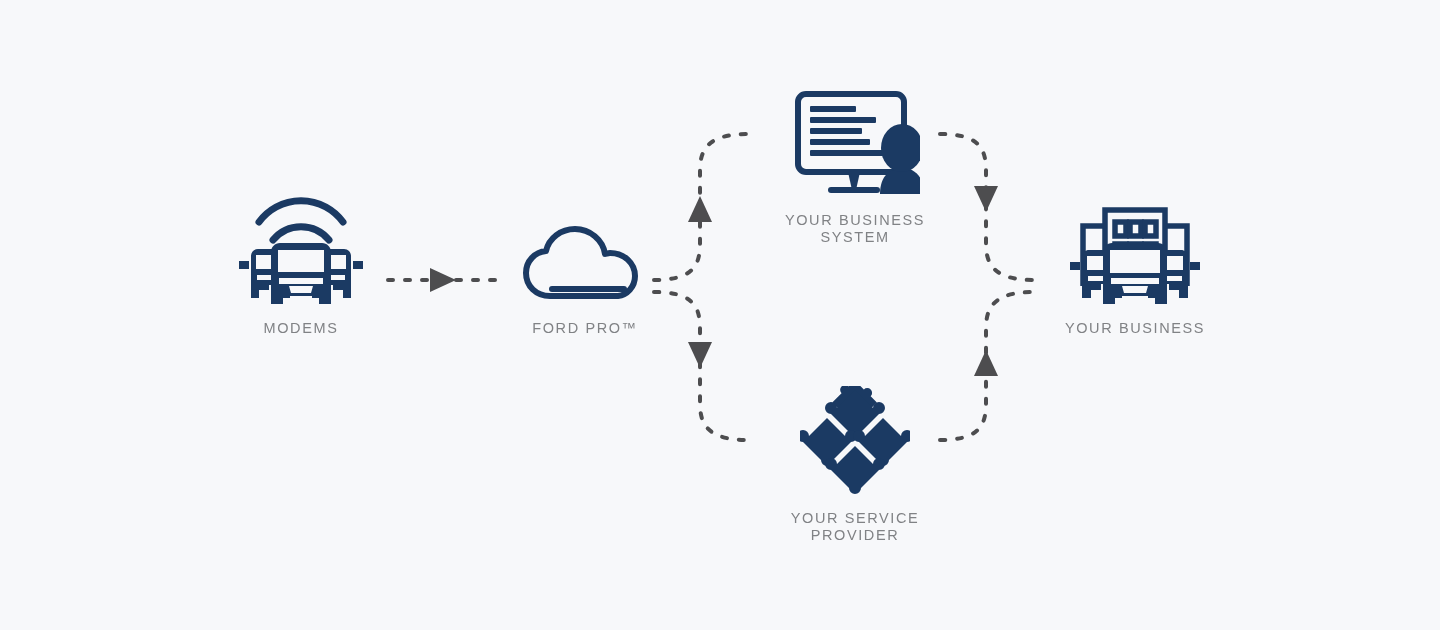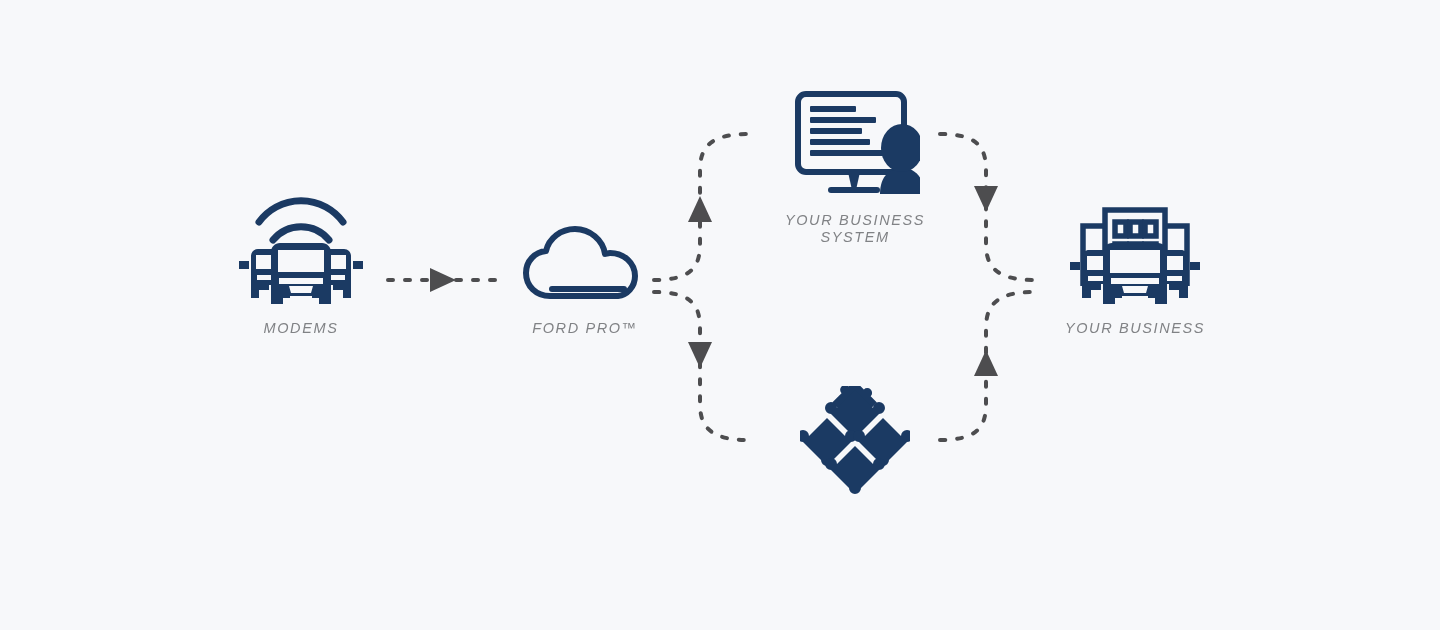--- a/index.html
+++ b/index.html
@@ -17,21 +17,20 @@
     position: relative;
     width: 1440px;
     height: 630px;
   }
   .node {
     position: absolute;
     display: flex;
     flex-direction: column;
     align-items: center;
     justify-content: flex-start;
-    font-style: italic;
   }
   .node-icon {
     display: block;
   }
   .node-label {
     margin-top: 10px;
     color: #808285;
     font-size: 14.5px;
     letter-spacing: 1.6px;
     text-align: center;
@@ -186,20 +185,22 @@
           <path d="M 55 6 L 73 24 A 6 6 0 1 1 79 30 L 61 48 A 6 6 0 1 0 55 54 A 6 6 0 1 0 49 48 L 31 30 A 6 6 0 1 1 37 24 Z" transform="translate(0,-2)"></path>
 
           <path d="M 30 31 L 48 49 A 6 6 0 1 1 54 55 L 36 73 A 6 6 0 1 0 30 79 A 6 6 0 1 0 24 73 L 6 55 A 6 6 0 1 1 12 49 Z" transform="translate(-3,1)"></path>
 
           <path d="M 80 31 L 98 49 A 6 6 0 1 1 104 55 L 86 73 A 6 6 0 1 0 80 79 A 6 6 0 1 0 74 73 L 56 55 A 6 6 0 1 1 62 49 Z" transform="translate(3,1)"></path>
 
           <path d="M 55 56 L 73 74 A 6 6 0 1 1 79 80 L 61 98 A 6 6 0 1 0 55 104 A 6 6 0 1 0 49 98 L 31 80 A 6 6 0 1 1 37 74 Z" transform="translate(0,4)"></path>
         </g>
       </svg>
     </span>
+    <div class="node-label">YOUR SERVICE
+PROVIDER</div>
   </div>
 
   <div class="node" id="node-your-business">
     <span class="node-icon">
       <svg width="140" height="128" viewBox="0 0 140 128">
 
         <g fill="none" stroke="#1b3a63" stroke-width="5.5">
           <path d="M 40 108 L 40 32 L 100 32 L 100 108"></path>
           <path d="M 18 108 L 18 48 L 40 48"></path>
           <path d="M 122 108 L 122 48 L 100 48"></path>

